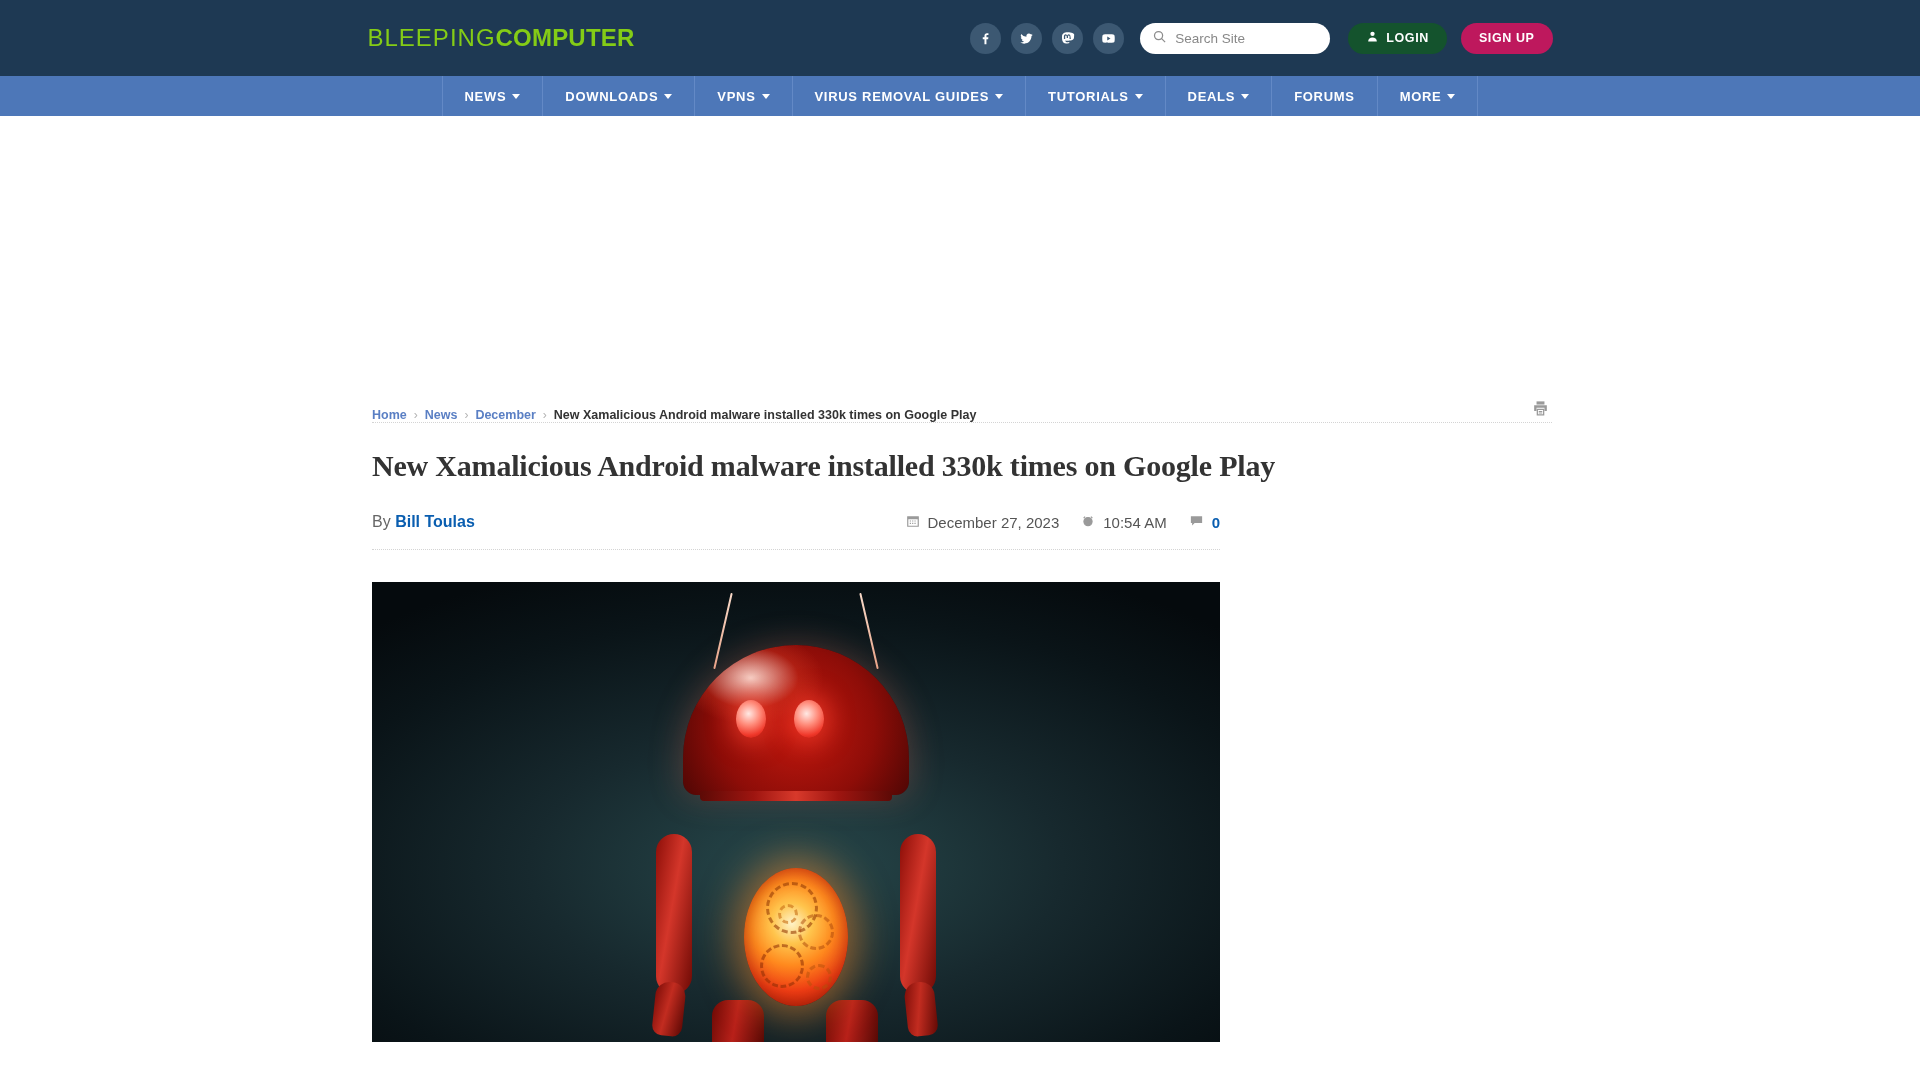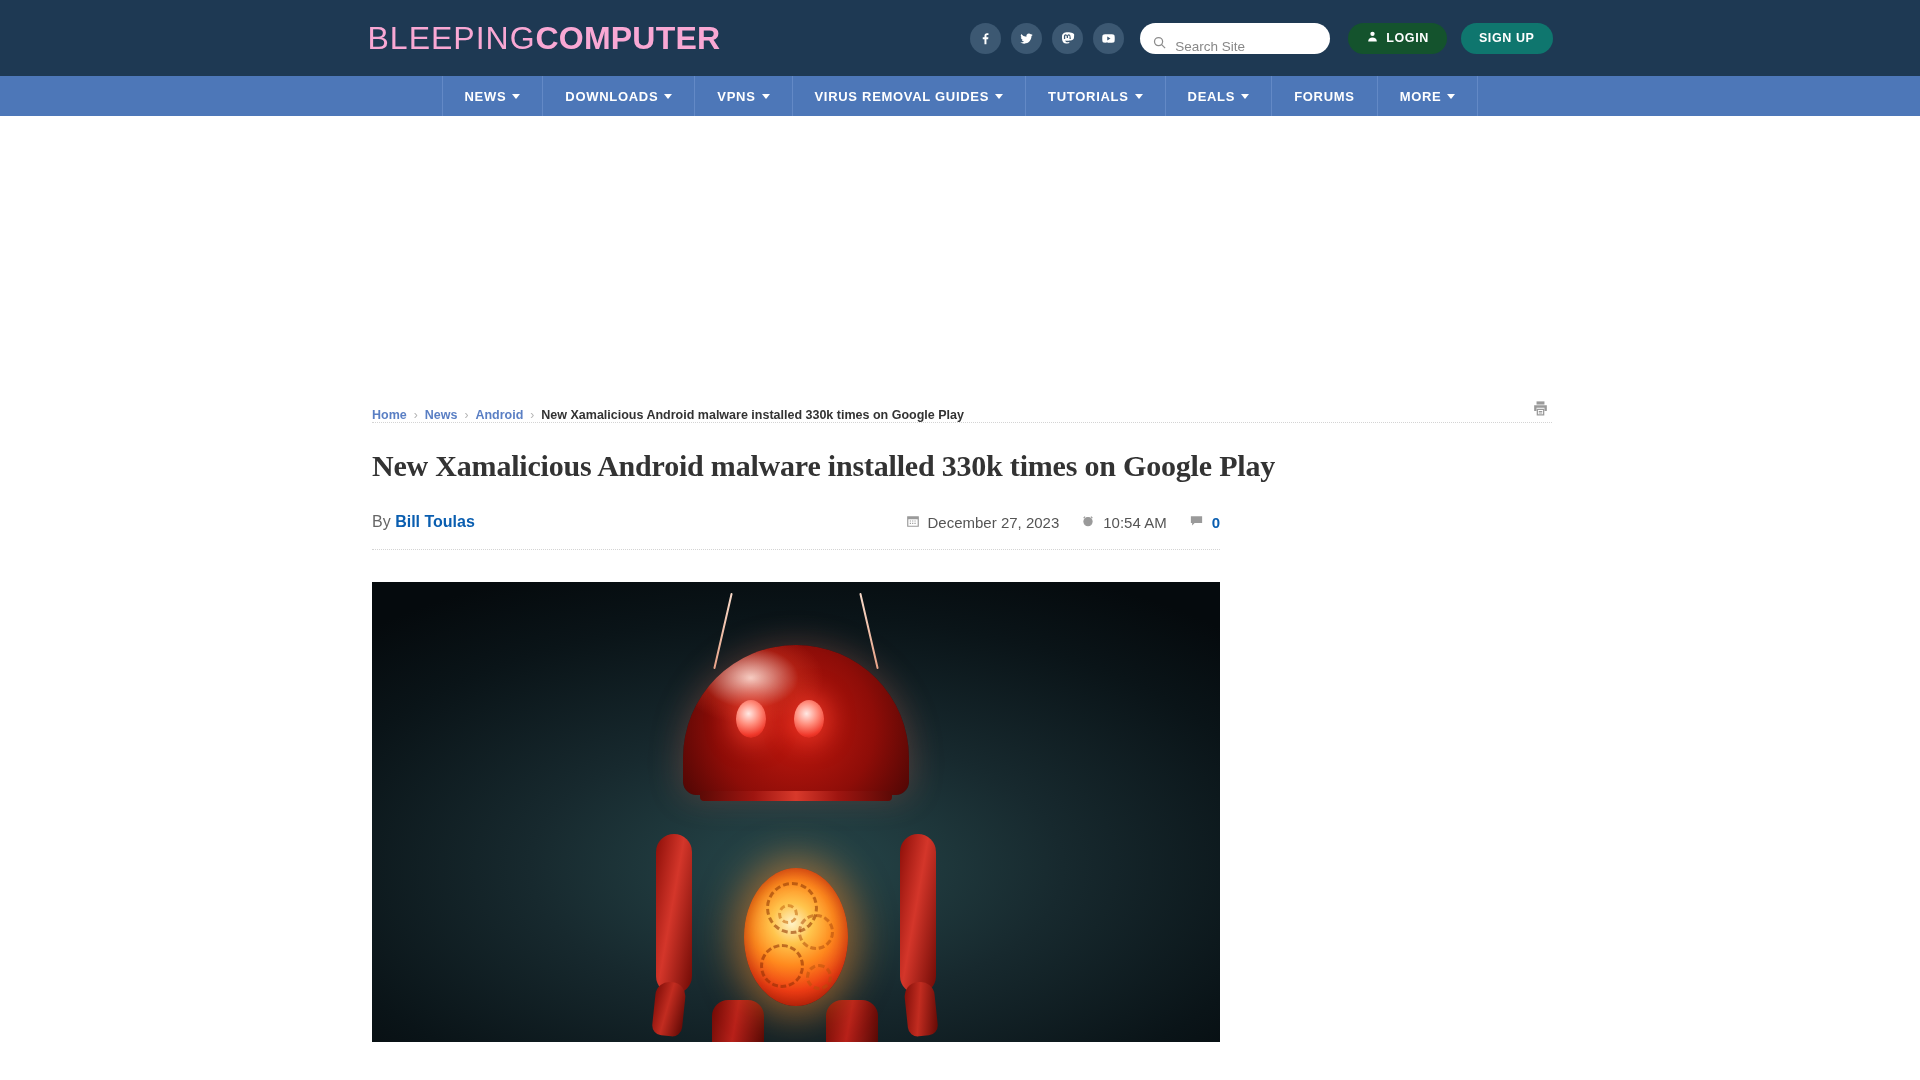--- a/index.html
+++ b/index.html
@@ -19,22 +19,22 @@
     position: relative;
   }
   .header-inner {
     width: 1185px;
     margin: 0 auto;
     display: flex;
     align-items: center;
     height: 100%;
   }
   .logo {
-    color: #f9a8d4;
-    font-size: 32px;
+    color: #84cc16;
+    font-size: 24px;
     letter-spacing: 0.4px;
     white-space: nowrap;
     font-family: "Liberation Sans", sans-serif;
     cursor: pointer;
   }
   .logo .thin { font-weight: 300; letter-spacing: 1px; }
   .logo .bold { font-weight: 700; letter-spacing: 0.2px; }
 
   .header-right {
     margin-left: auto;
@@ -51,21 +51,21 @@
     cursor: pointer;
   }
   .social-icon svg { fill: #ffffff; }
 
   .search-box {
     width: 190px;
     height: 31px;
     background: #fff;
     border-radius: 16px;
     display: flex;
-    align-items: flex-end;
+    align-items: center;
     padding: 0 10px 0 12px;
     margin-left: 6px;
   }
   .search-box svg { stroke: #8c8c8c; fill: none; stroke-width: 2; }
   .search-input {
     border: none; outline: none;
     font-size: 13.5px;
     font-family: "Liberation Sans", sans-serif;
     color: #555;
     margin-left: 8px;
@@ -84,21 +84,21 @@
     font-size: 12.5px;
     font-weight: 700;
     letter-spacing: 0.6px;
     color: #fff;
     cursor: pointer;
     border: none;
     font-family: "Liberation Sans", sans-serif;
     padding: 0 18px;
   }
   .btn-login { background: #14532d; margin-left: 8px; }
-  .btn-signup { background: #0f766e; margin-left: 4px; }
+  .btn-signup { background: #be185d; margin-left: 4px; }
   .btn svg { fill: #fff; }
 
   
   .main-nav {
     height: 40px;
     background: #4d77b8;
     display: flex;
     justify-content: center;
   }
   .nav-inner {
@@ -400,21 +400,21 @@
 <div class="ad-space"></div>
 
 <main class="content-wrap">
 
   <div class="breadcrumb-row">
     <div class="breadcrumb">
       <a>Home</a>
       <span class="sep">›</span>
       <a>News</a>
       <span class="sep">›</span>
-      <a>Android</a>
+      <a>December</a>
       <span class="sep">›</span>
       <span class="current">New Xamalicious Android malware installed 330k times on Google Play</span>
     </div>
     <span class="print-icon">
       <svg width="19" height="19" viewBox="0 0 24 24" fill="#9a9a9a">
         <path d="M7 3h10v4H7z"></path>
         <path d="M4 8h16v7h-3v-4H7v4H4z"></path>
         <path d="M8 13h8v7H8z" fill="none" stroke="#9a9a9a" stroke-width="1.6"></path>
         <path d="M9.8 15.2h4.4v1.1H9.8zM9.8 17.2h4.4v1.1H9.8z"></path>
       </svg>

